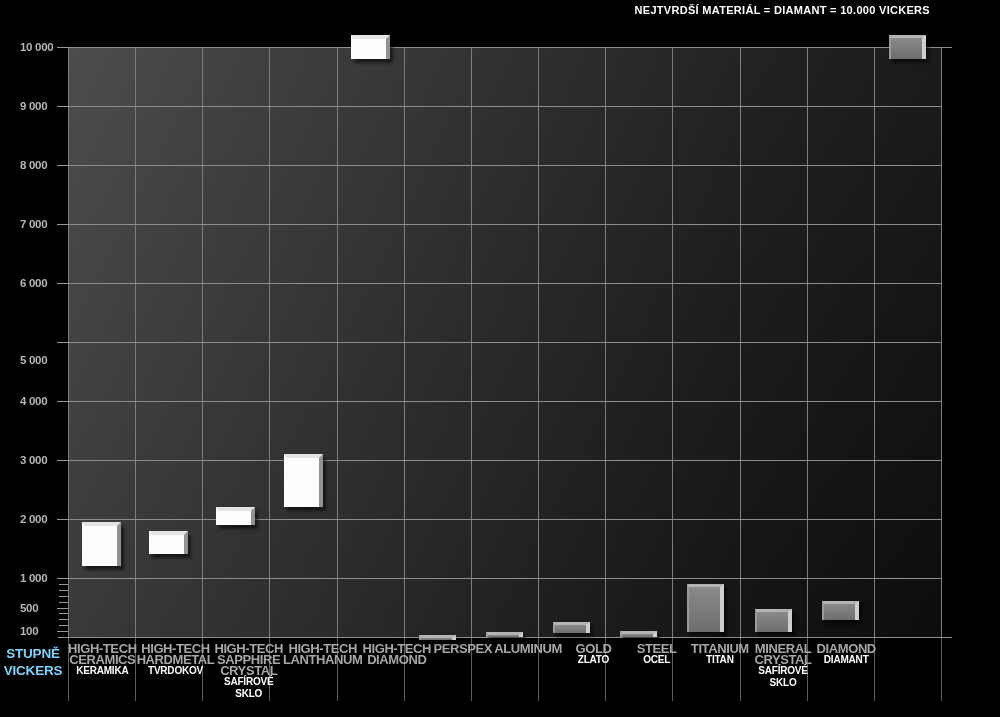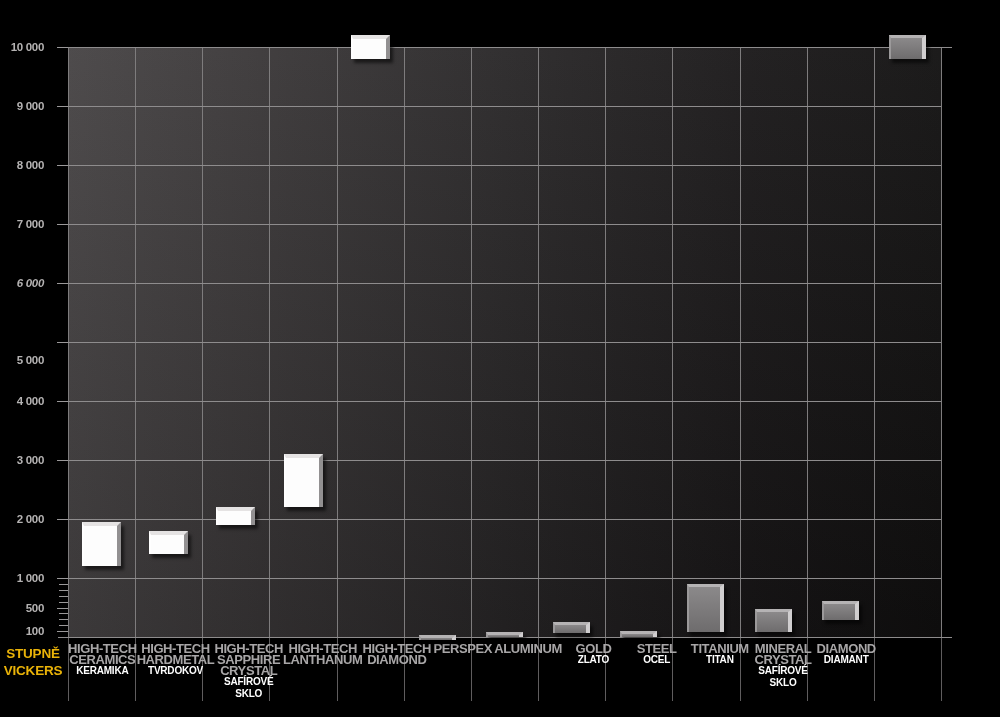--- a/index.html
+++ b/index.html
@@ -14,22 +14,22 @@
   #plot-bg{
     position:absolute;left:68px;top:47px;width:873px;height:590px;
     background:
       linear-gradient(to bottom, rgba(255,255,255,.05), rgba(0,0,0,.14)),
       linear-gradient(to right, #454243 0%, #383536 22%, #272526 50%, #181617 78%, #100f0f 100%);
   }
   .hline{position:absolute;height:1px;background:#8e8c8d;z-index:2;}
   .vline{position:absolute;width:1px;background:#7e7c7d;z-index:2;}
   .tick{position:absolute;height:1px;background:#9a9899;z-index:2;}
   .ylab{
-    position:absolute;left:0;width:44px;text-align:right;color:#b5b3b3;
-    font-size:11.5px;font-weight:bold;letter-spacing:-.3px;white-space:nowrap;z-index:3;
+    position:absolute;left:0;width:44px;color:#b5b3b3;
+    font-size:11.5px;font-weight:bold;letter-spacing:-.3px;white-space:nowrap;z-index:3;padding-left:20px;
   }
   .bar{position:absolute;box-sizing:border-box;z-index:5;}
   .bar.white{
     background:#fdfdfd;
     border-top:4px solid #e5e3e3;border-left:2px solid #fff;border-right:4px solid #929091;
     box-shadow:3px 4px 3px rgba(0,0,0,.55);
   }
   .bar.gray{
     background:linear-gradient(to bottom,#8b898a,#6e6c6d);
     border-top:3px solid #b5b3b4;border-left:2px solid #9b999a;border-right:4px solid #d0cecf;
@@ -37,28 +37,29 @@
   }
   .vsep{position:absolute;width:1px;background:#5f5d5e;z-index:2;}
   #cat-labels{
     position:absolute;left:68px;top:642px;width:873px;height:72px;
     display:grid;grid-template-columns:repeat(13,1fr);z-index:4;
   }
   .cat-cell{text-align:center;padding-top:1px;overflow:visible;}
   .cat-en{display:block;color:#a8a6a7;font-size:13px;line-height:11px;font-weight:bold;letter-spacing:-.4px;white-space:nowrap;}
   .cat-cs{display:block;color:#ffffff;font-size:10px;line-height:11.5px;font-weight:bold;letter-spacing:-.2px;white-space:nowrap;}
   #y-unit{
-    position:absolute;left:1px;top:645px;width:64px;text-align:center;color:#eab308;
+    position:absolute;left:1px;top:645px;width:64px;text-align:center;color:#7dd3fc;
     font-size:13.5px;font-weight:bold;line-height:17px;letter-spacing:-.2px;z-index:4;
   }
 </style>
 </head>
 <body>
 
 <div id="stage">
+  <div id="chart-title">NEJTVRDŠÍ MATERIÁL = DIAMANT = 10.000 VICKERS</div>
   <div id="plot-bg"></div>
   <div id="gfx" style="position:absolute;left:0;top:0;width:1000px;height:717px;">
       <div class="vline" style="left: 68px; top: 47px; height: 590px;"></div>
       <div class="vsep" style="left: 68px; top: 637px; height: 64px;"></div>
       <div class="vline" style="left: 135.154px; top: 47px; height: 590px;"></div>
       <div class="vsep" style="left: 135.154px; top: 637px; height: 64px;"></div>
       <div class="vline" style="left: 202.308px; top: 47px; height: 590px;"></div>
       <div class="vsep" style="left: 202.308px; top: 637px; height: 64px;"></div>
       <div class="vline" style="left: 269.462px; top: 47px; height: 590px;"></div>
       <div class="vsep" style="left: 269.462px; top: 637px; height: 64px;"></div>
@@ -89,21 +90,21 @@
       <div class="tick" style="left: 57px; top: 106px; width: 11px;"></div>
       <div class="ylab" style="top: 100px;">9 000</div>
       <div class="hline" style="left: 68px; top: 165px; width: 873px;"></div>
       <div class="tick" style="left: 57px; top: 165px; width: 11px;"></div>
       <div class="ylab" style="top: 159px;">8 000</div>
       <div class="hline" style="left: 68px; top: 224px; width: 873px;"></div>
       <div class="tick" style="left: 57px; top: 224px; width: 11px;"></div>
       <div class="ylab" style="top: 218px;">7 000</div>
       <div class="hline" style="left: 68px; top: 283px; width: 873px;"></div>
       <div class="tick" style="left: 57px; top: 283px; width: 11px;"></div>
-      <div class="ylab" style="top: 277px; font-style: italic;">6 000</div>
+      <div class="ylab" style="top: 277px;">6 000</div>
       <div class="hline" style="left: 68px; top: 342px; width: 873px;"></div>
       <div class="tick" style="left: 57px; top: 342px; width: 11px;"></div>
       <div class="ylab" style="top: 354px;">5 000</div>
       <div class="hline" style="left: 68px; top: 401px; width: 873px;"></div>
       <div class="tick" style="left: 57px; top: 401px; width: 11px;"></div>
       <div class="ylab" style="top: 395px;">4 000</div>
       <div class="hline" style="left: 68px; top: 460px; width: 873px;"></div>
       <div class="tick" style="left: 57px; top: 460px; width: 11px;"></div>
       <div class="ylab" style="top: 454px;">3 000</div>
       <div class="hline" style="left: 68px; top: 519px; width: 873px;"></div>

